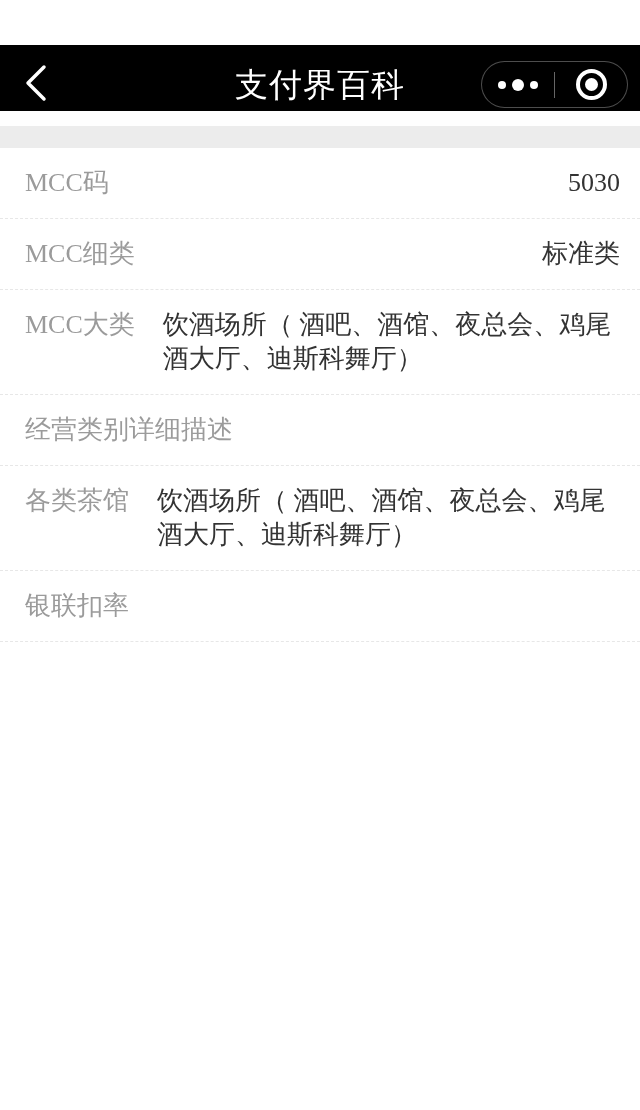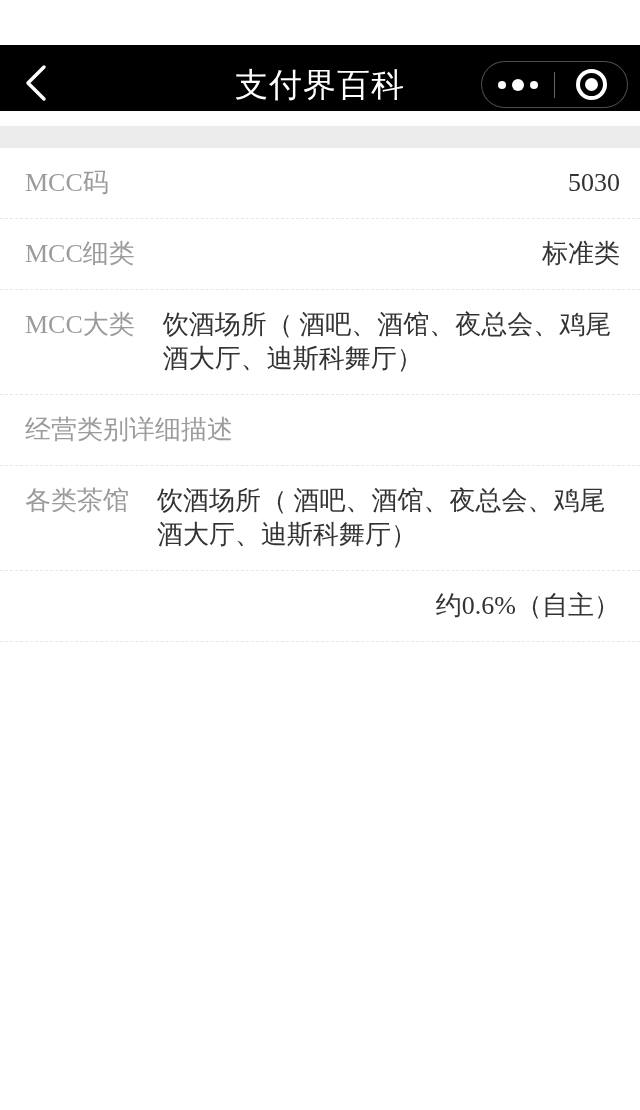--- a/index.html
+++ b/index.html
@@ -94,15 +94,15 @@
   <div class="row">
     <span class="row-label">经营类别详细描述</span>
   </div>
 
   <div class="row">
     <span class="row-label">各类茶馆</span>
     <span class="row-value">饮酒场所（ 酒吧、酒馆、夜总会、鸡尾酒大厅、迪斯科舞厅）</span>
   </div>
 
   <div class="row align-right">
-    <span class="row-value">约0.6%（自主）</span>
+    <span class="row-label">银联扣率</span>
   </div>
 </div>
 
 </body></html>

